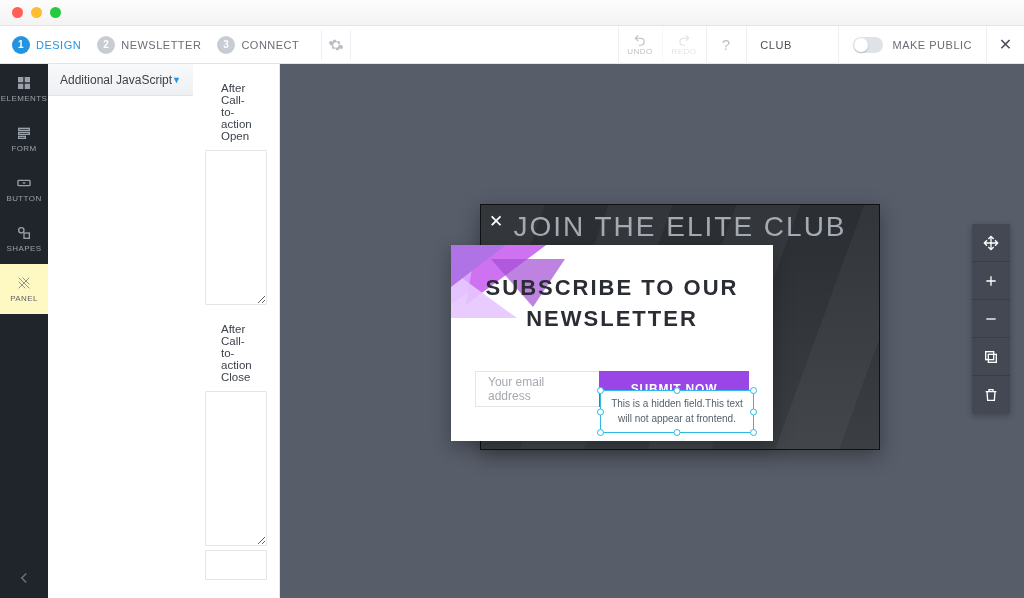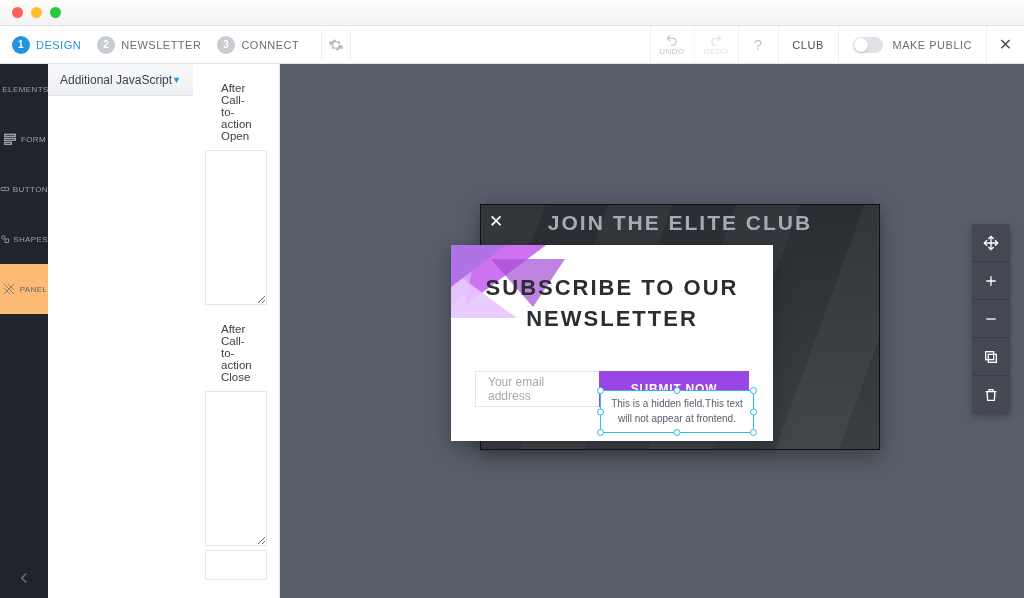--- a/index.html
+++ b/index.html
@@ -18,31 +18,31 @@
   .step.active { color:#2394e0; }
   .step.active .num{ background:#2394e0;}
   .gearbtn{ width:30px;height:30px;display:flex;align-items:center;justify-content:center;color:#b9bdc5; cursor:pointer; margin-left:6px; border-left:1px solid #edf0f3; border-right:1px solid #edf0f3;}
 
   .topbar .spacer{flex:1;}
   .topbtn{ display:flex;flex-direction:column;align-items:center;justify-content:center; width:44px;height:38px; color:#bcc0c8; font-size:8px; letter-spacing:.5px; border-left:1px solid #edf0f3; cursor:pointer;}
   .topbtn svg{width:14px;height:14px;}
   .topbtn.disabled{opacity:.45;}
   .helpbtn{width:40px;display:flex;align-items:center;justify-content:center;color:#bcc0c8;font-size:15px;border-left:1px solid #edf0f3;height:38px;cursor:pointer;}
   .savebtn{width:60px;display:flex;align-items:center;justify-content:center;height:38px;border-left:1px solid #edf0f3;color:#4a4e57;font-size:11px;letter-spacing:.6px;cursor:pointer;}
-  .publish{display:flex;align-items:center;gap:10px;padding:0 14px;height:38px;border-left:1px solid #edf0f3;font-size:11px;letter-spacing:.5px;color:#6a6d75;cursor:pointer;}
+  .publish{display:flex;align-items:center;gap:10px;padding:0 14px;height:38px;border-left:1px solid #edf0f3;font-size:11px;letter-spacing:.5px;color:#6a6d75;cursor:pointer;margin-left:32px;}
   .toggle{width:30px;height:16px;border-radius:10px;background:#dfe2e7;position:relative;}
   .toggle::after{content:"";position:absolute;width:14px;height:14px;border-radius:50%;background:#fff;top:1px;left:1px;box-shadow:0 1px 2px rgba(0,0,0,.2);}
   .closebtn{width:38px;height:38px;border-left:1px solid #edf0f3;display:flex;align-items:center;justify-content:center;color:#4a4e57;font-size:16px;cursor:pointer;}
 
   
   .main{display:flex;height:534px;}
   .rail{width:48px;background:#20242b;display:flex;flex-direction:column;}
-  .rail-item{height:50px;display:flex;flex-direction:row;align-items:center;justify-content:center;gap:3px;color:#9aa0aa;font-size:8px;letter-spacing:.4px;cursor:pointer;}
+  .rail-item{height:50px;display:flex;flex-direction:column;align-items:center;justify-content:center;gap:3px;color:#9aa0aa;font-size:8px;letter-spacing:.4px;cursor:pointer;}
   .rail-item svg{width:16px;height:16px;}
-  .rail-item.active{background:#fdba74;color:#5f646e;}
+  .rail-item.active{background:#fef9c3;color:#5f646e;}
   .rail .spacer{flex:1;}
   .rail-back{height:40px;display:flex;align-items:center;justify-content:center;color:#6b707b;cursor:pointer;}
   .rail-back svg{width:18px;height:18px;}
 
   .panel{width:232px;background:#fff;border-right:1px solid #e4e6ea;display:flex;flex-direction:row;box-shadow:2px 0 4px rgba(0,0,0,0.03);}
   .panel-head{height:32px;background:linear-gradient(#f8f9fb,#eef0f3);border-bottom:1px solid #e2e4e8;display:flex;align-items:center;justify-content:space-between;padding:0 12px;font-size:12px;color:#3d424b;cursor:pointer;}
   .panel-head .chev{color:#2394e0;font-size:9px;}
   .panel-body{padding:12px 12px 20px;overflow:auto;flex:1;}
   .field-label{font-size:11.5px;color:#3d424b;margin:14px 16px 8px;}
   .field-label:first-child{margin-top:6px;}
@@ -57,21 +57,21 @@
   .ft-btn:last-child{border-bottom:none;}
   .ft-btn svg{width:16px;height:16px;}
 
   
   .stage{position:absolute;left:200px;top:140px;width:400px;}
   .band{background:#2f3237;height:246px;position:relative;border:1px solid #111;box-shadow:0 6px 18px rgba(0,0,0,.35);}
   .band::before{content:"";position:absolute;inset:0;background:
      repeating-linear-gradient(110deg, rgba(255,255,255,.04) 0 60px, transparent 60px 120px),
      linear-gradient(#2a2d31,#3b3f44);
   }
-  .band-title{position:absolute;top:6px;left:0;right:0;text-align:center;font-family:"Arial Narrow",Arial,sans-serif;letter-spacing:2px;font-weight:700;color:#a5abb4;font-size:21px;}
+  .band-title{position:absolute;top:6px;left:0;right:0;text-align:center;font-family:"Arial Narrow",Arial,sans-serif;letter-spacing:2px;font-weight:400;color:#a5abb4;font-size:28px;}
   .band-close{position:absolute;top:6px;left:8px;color:#fff;font-size:17px;cursor:pointer;}
   .band-gear{position:absolute;bottom:6px;left:8px;color:#cfd3da;font-size:13px;cursor:pointer;}
 
   .card{position:absolute;top:40px;left:-30px;width:322px;height:196px;background:#fff;box-shadow:0 6px 18px rgba(0,0,0,.3);}
   .card .art{position:absolute;top:0;left:0;width:122px;height:108px;overflow:hidden;}
   .card .art .poly{position:absolute;}
   .p1{left:0;top:0;border-left:55px solid #b073e6;border-bottom:42px solid transparent;}
   .p2{left:0;top:0;width:0;height:0;border-top:60px solid #d7a3ff;border-right:80px solid transparent;}
   .p3{left:20px;top:0;width:0;height:0;border-top:60px solid #cf72f2;border-right:70px solid transparent;transform:skewX(-10deg);}
   .p4{left:0;top:25px;width:0;height:0;border-bottom:48px solid #e7c6ff;border-right:66px solid transparent;opacity:.9;}

